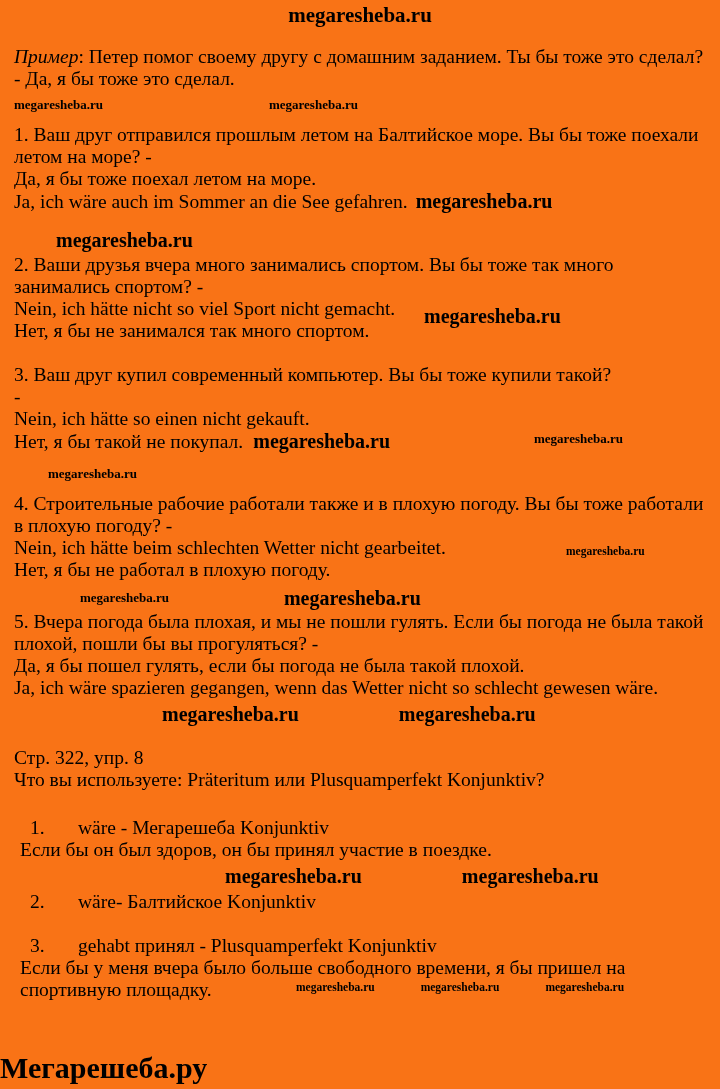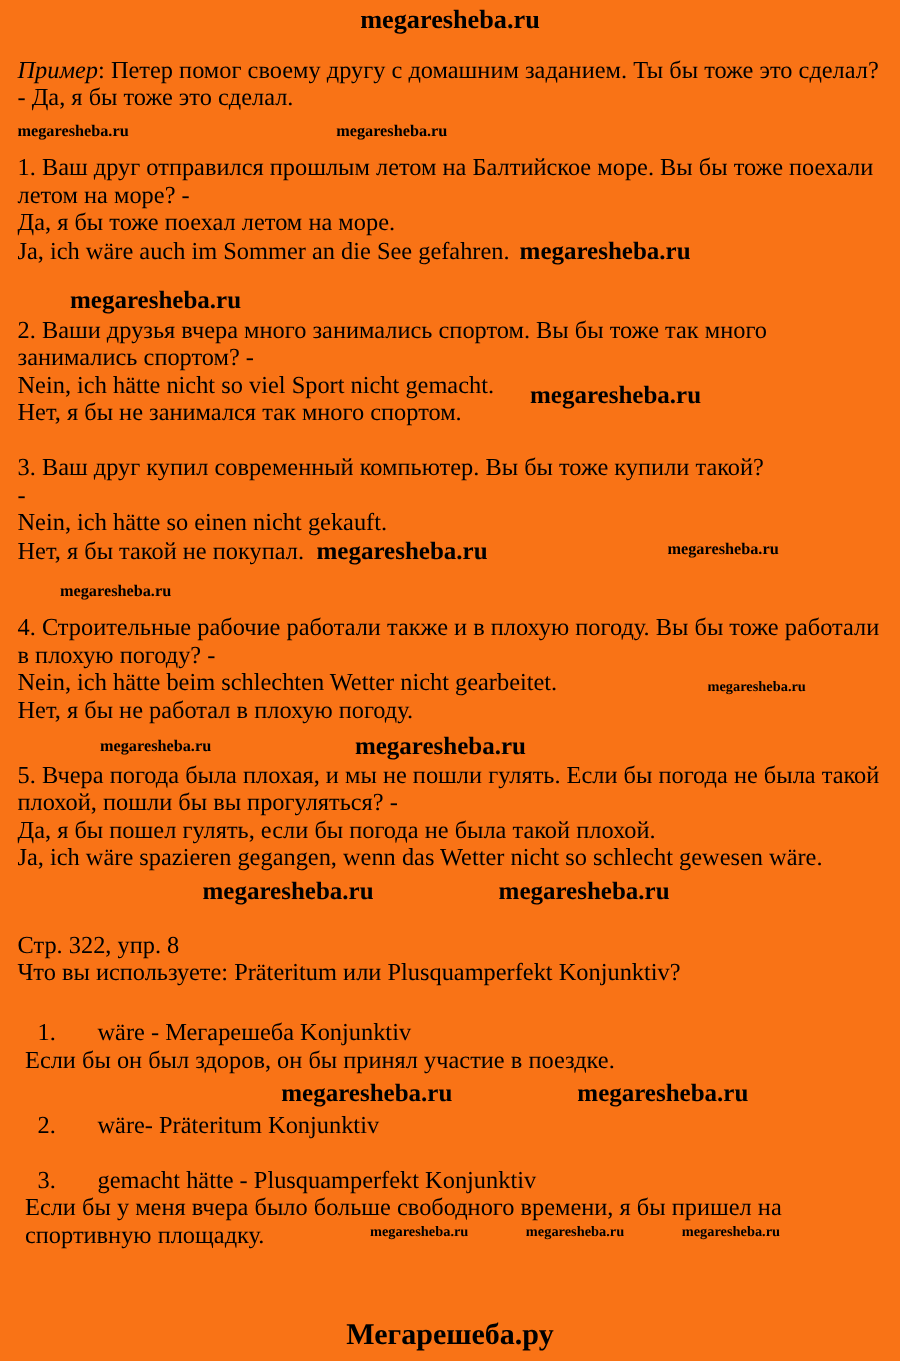--- a/index.html
+++ b/index.html
@@ -46,22 +46,21 @@
   .ex1 { margin-top: 26px; }
   .r6 { margin-top: 4px; margin-left: 211px; gap: 100px; }
   .ex2 { margin-top: 4px; }
   .ex3 { margin-top: 22px; }
   .ex-head { padding-left: 16px; }
   .ex-num { display: inline-block; width: 48px; }
   .indent { padding-left: 6px; }
   .ftr {
     position: absolute;
     left: 0; right: 0; bottom: 10px;
-    text-align: center;
-    font-size: 24px;
+    font-size: 30px;
     font-weight: bold;
   }
 </style>
 </head>
 <body>
 
 <div class="page">
 
   <p class="hdr">megaresheba.ru</p>
 
@@ -128,25 +127,25 @@
     <p class="ex-head"><span class="ex-num">1.</span><span>wäre - Мегарешеба Konjunktiv</span></p>
     <p class="indent">Если бы он был здоров, он бы принял участие в поездке.</p>
   </div>
 
   <div class="row r6">
     <span class="wm wm-lg">megaresheba.ru</span>
     <span class="wm wm-lg">megaresheba.ru</span>
   </div>
 
   <div class="ex2">
-    <p class="ex-head"><span class="ex-num">2.</span><span>wäre- Präteritum Konjunktiv</span></p>
+    <p class="ex-head"><span class="ex-num">2.</span><span>wäre- Балтийское Konjunktiv</span></p>
   </div>
 
   <div class="ex3 rel">
-    <p class="ex-head"><span class="ex-num">3.</span><span>gemacht hätte - Plusquamperfekt Konjunktiv</span></p>
+    <p class="ex-head"><span class="ex-num">3.</span><span>gehabt принял - Plusquamperfekt Konjunktiv</span></p>
     <p class="indent">Если бы у меня вчера было больше свободного времени, я бы пришел на спортивную площадку.</p>
     <span class="row abs" style="left:282px; bottom:3px; gap:46px;">
       <span class="wm wm-xs">megaresheba.ru</span>
       <span class="wm wm-xs">megaresheba.ru</span>
       <span class="wm wm-xs">megaresheba.ru</span>
     </span>
   </div>
 
   <p class="ftr">Мегарешеба.ру</p>
 

